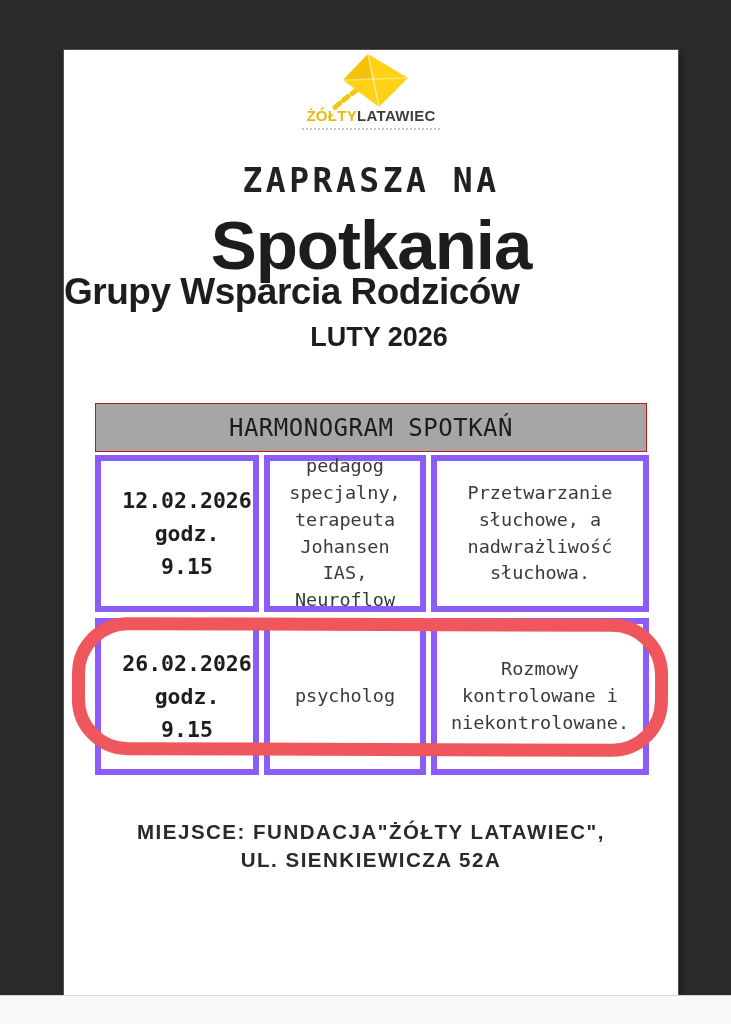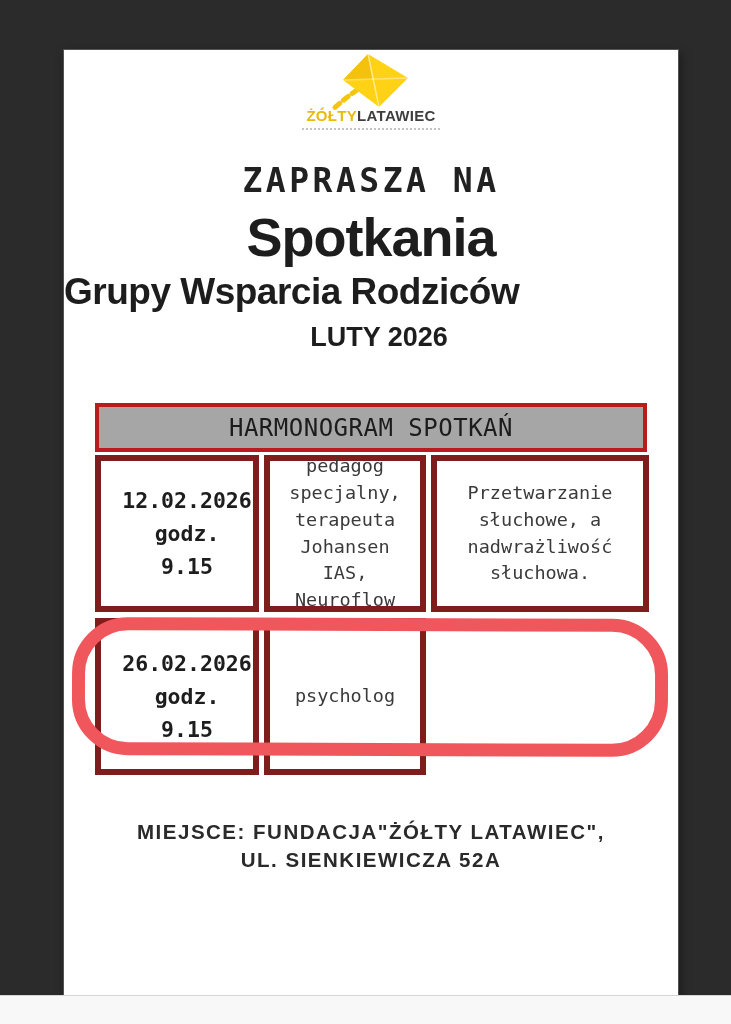--- a/index.html
+++ b/index.html
@@ -25,45 +25,45 @@
     width:138px;margin:3px auto 0;border-bottom:2px dotted #c3c3c3;height:0;
   }
   
   .intro{
     position:absolute;top:111px;left:0;width:100%;text-align:center;
     font-family:"DejaVu Sans Mono","Liberation Mono",monospace;
     font-weight:bold;font-size:33px;letter-spacing:3.5px;color:#212121;
   }
   .title{
     position:absolute;top:156px;left:0;width:100%;text-align:center;
-    font-size:54px;font-weight:bold;letter-spacing:-1px;color:#1d1d1d;margin:0;
+    font-size:69px;font-weight:bold;letter-spacing:-1px;color:#1d1d1d;margin:0;
   }
   .subtitle{
     position:absolute;top:221px;left:0;width:100%;text-align:left;
     font-size:37px;font-weight:bold;letter-spacing:-.5px;color:#1d1d1d;margin:0;
   }
   .period{
     position:absolute;top:264px;left:0;width:100%;text-align:center;
     font-size:27px;font-weight:bold;color:#1d1d1d;margin:8px;
   }
   
   .bar{
     position:absolute;top:353px;left:31px;width:552px;height:49px;
-    background:#A6A6A6;border:4px solid #b91c1c;box-sizing:border-box;
+    background:#A6A6A6;border:1px solid #b91c1c;box-sizing:border-box;
     display:flex;align-items:center;justify-content:center;
     font-family:"DejaVu Sans Mono","Liberation Mono",monospace;
     font-size:24px;letter-spacing:.5px;color:#1c1c1c;
   }
   .table{
     position:absolute;top:405px;left:31px;width:552px;
     display:flex;flex-direction:column;gap:6px;
   }
   .t-row{display:flex;gap:5px;}
   .cell{
-    border:6px solid #7f1d1d;background:#fff;box-sizing:border-box;
+    border:6px solid #8b5cf6;background:#fff;box-sizing:border-box;
     height:157px;display:flex;flex-direction:column;align-items:center;
     justify-content:center;text-align:center;
     font-family:"DejaVu Sans Mono","Liberation Mono",monospace;
     font-size:18.5px;line-height:1.45;color:#3a3a3a;padding:2px 4px;
   }
   .c1{width:164px;flex:none;}
   .c2{width:162px;flex:none;}
   .c3{width:218px;flex:none;}
   .cell.date{
     font-weight:bold;font-size:21.5px;color:#1d1d1d;line-height:1.55;padding-left:24px;
@@ -125,20 +125,23 @@
         </div>
       </div>
       <div class="t-row">
         <div class="cell c1 date">
           <span>26.02.2026</span>
           <span>godz. 9.15</span>
         </div>
         <div class="cell c2">
           <span>psycholog</span>
         </div>
+        <div class="cell c3">
+          <span>Rozmowy kontrolowane i niekontrolowane.</span>
+        </div>
       </div>
     </div>
 
     <div class="marker"></div>
 
     <div class="location">
       <div>MIEJSCE: FUNDACJA"ŻÓŁTY LATAWIEC",</div>
       <div>UL. SIENKIEWICZA 52A</div>
     </div>
 

